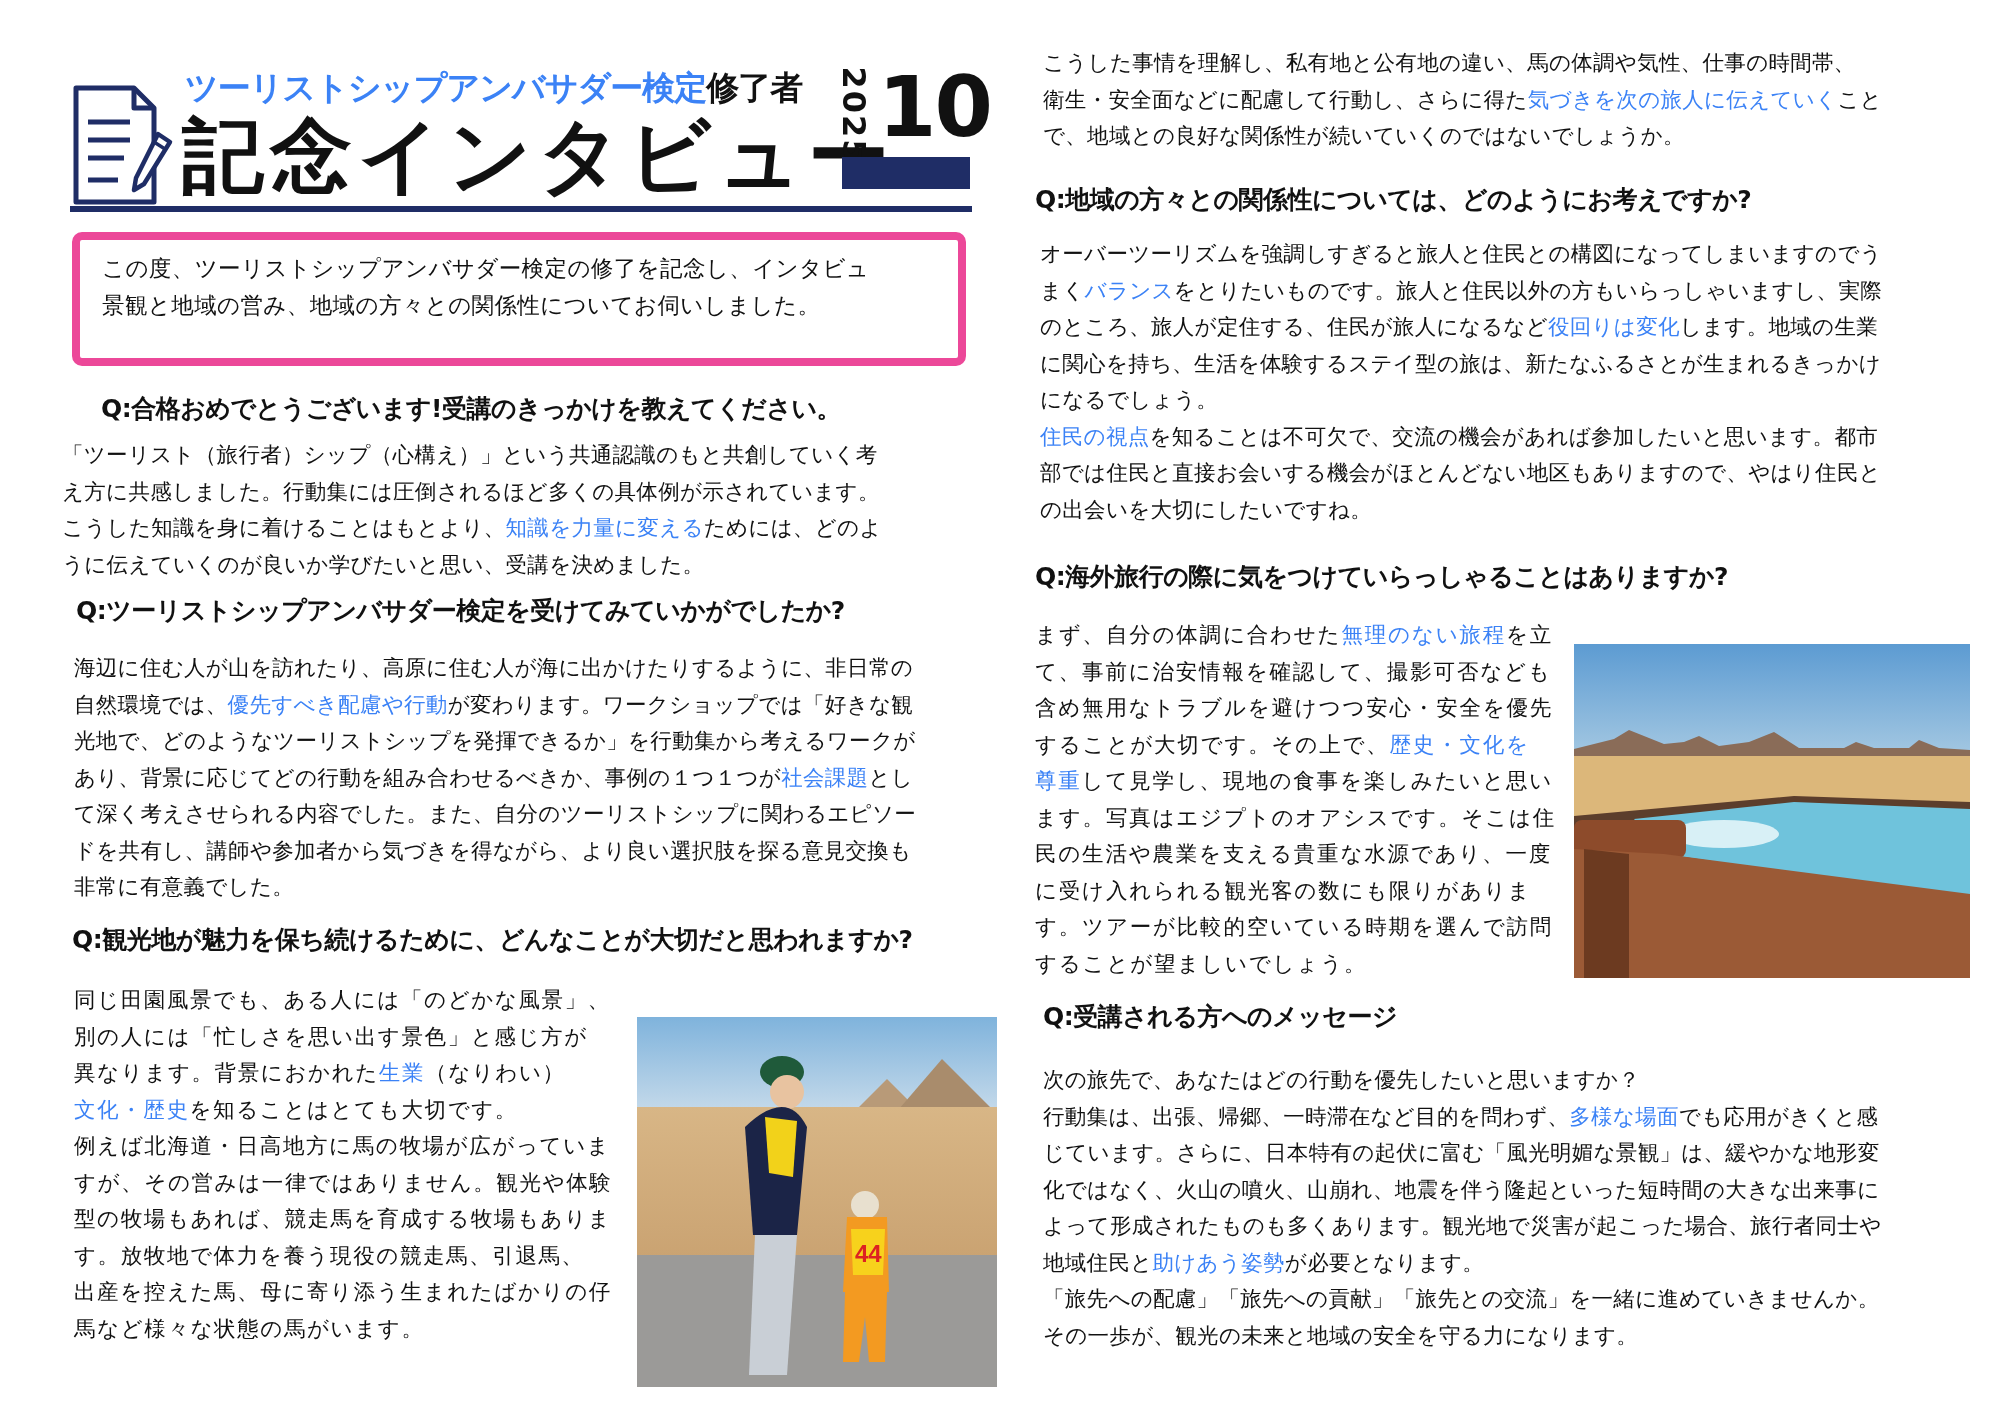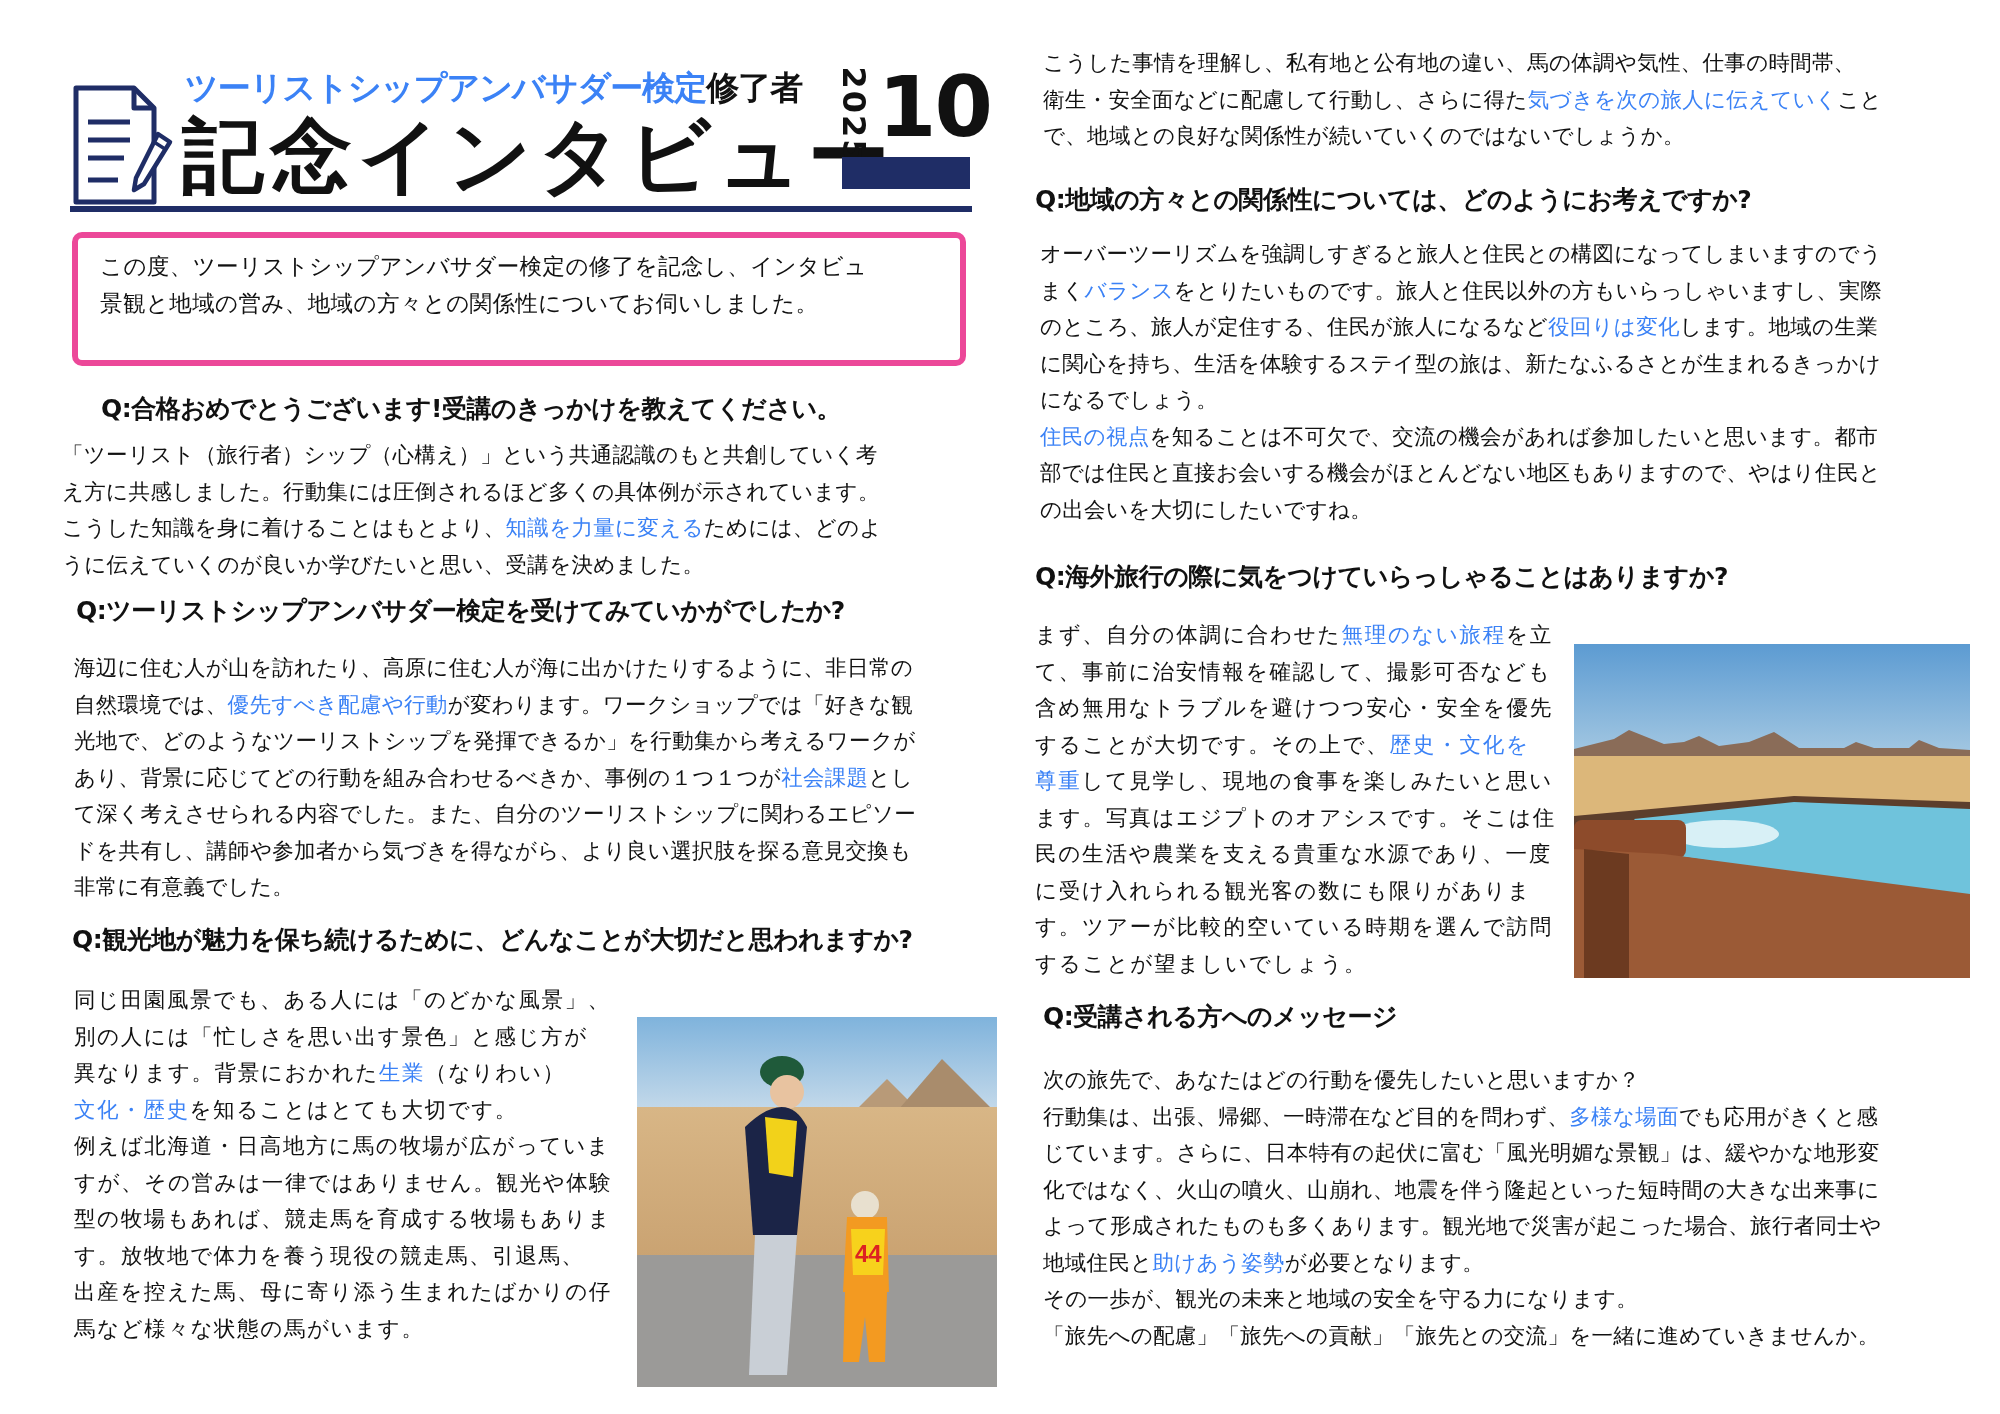--- a/index.html
+++ b/index.html
@@ -10,21 +10,21 @@
   
   .doc-icon { left:70px; top:82px; width:110px; height:125px; }
   .title-sub { left:185px; top:68px; font-size:33px; font-weight:bold; letter-spacing:-1px; white-space:nowrap; line-height:40px; }
   .title-main { left:182px; top:108px; font-size:82px; font-weight:bold; letter-spacing:6px; white-space:nowrap; line-height:96px; }
   .year { left:836px; top:70px; width:36px; height:90px; }
   .year span { position:absolute; left:50%; top:50%; transform:translate(-50%,-50%) rotate(90deg); font-size:32px; font-weight:bold; letter-spacing:2px; white-space:nowrap; }
   .issue { left:878px; top:62px; font-size:84px; font-weight:bold; line-height:90px; letter-spacing:-2px; }
   .issue-bar { left:842px; top:157px; width:128px; height:32px; background:#1f2d66; }
   .rule { left:70px; top:206px; width:902px; height:6px; background:#1f2d66; }
   
-  .intro { left:72px; top:232px; width:894px; height:134px; border:6px solid #ec4899; border-radius:10px; box-sizing:border-box; padding:10px 20px 0 22px; font-size:22.5px; line-height:37px; letter-spacing:0.4px; }
+  .intro { left:72px; top:232px; width:894px; height:134px; border:8px solid #ec4899; border-radius:10px; box-sizing:border-box; padding:10px 20px 0 22px; font-size:22.5px; line-height:37px; letter-spacing:0.4px; }
   
   .q { font-size:25px; font-weight:bold; white-space:nowrap; letter-spacing:-0.5px; }
   .ans { font-size:21.5px; line-height:36.5px; letter-spacing:0.3px; }
   .ans p { margin:0; }
   .photo { overflow:hidden;margin-top:32px; }
 </style>
 </head>
 <body>
 
 <div class="abs doc-icon">
@@ -175,15 +175,15 @@
 </div>
 
 <div class="abs q" style="left:1043px; top:1000px;">Q:受講される方へのメッセージ</div>
 <div class="abs ans" style="left:1043px; top:1062px; width:945px;">
     <p><span>次の旅先で、あなたはどの行動を優先したいと思いますか？</span></p>
     <p><span>行動集は、出張、帰郷、一時滞在など目的を問わず、</span><span class="orange">多様な場面</span><span>でも応用がきくと感</span></p>
     <p><span>じています。さらに、日本特有の起伏に富む「風光明媚な景観」は、緩やかな地形変</span></p>
     <p><span>化ではなく、火山の噴火、山崩れ、地震を伴う隆起といった短時間の大きな出来事に</span></p>
     <p><span>よって形成されたものも多くあります。観光地で災害が起こった場合、旅行者同士や</span></p>
     <p><span>地域住民と</span><span class="orange">助けあう姿勢</span><span>が必要となります。</span></p>
+    <p><span>「旅先への配慮」「旅先への貢献」「旅先との交流」を一緒に進めていきませんか。</span></p>
     <p><span>その一歩が、観光の未来と地域の安全を守る力になります。</span></p>
-    <p><span>「旅先への配慮」「旅先への貢献」「旅先との交流」を一緒に進めていきませんか。</span></p>
   </div>
 
 </body></html>

